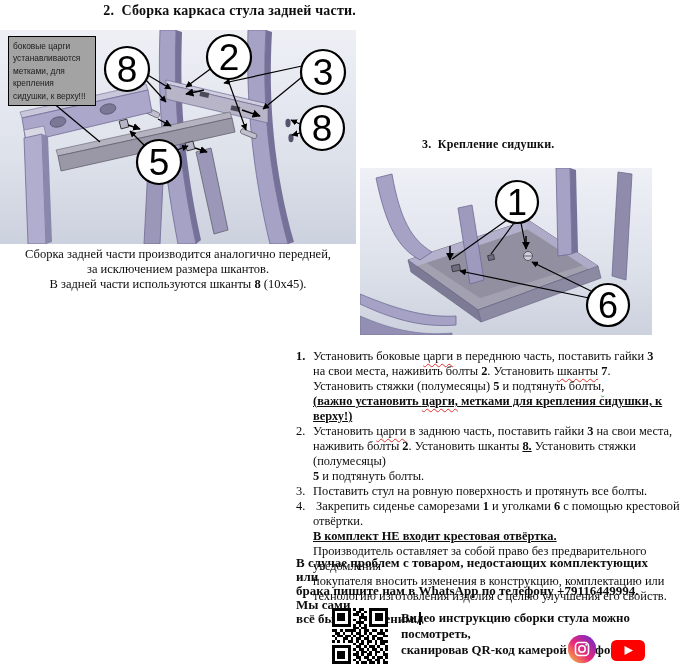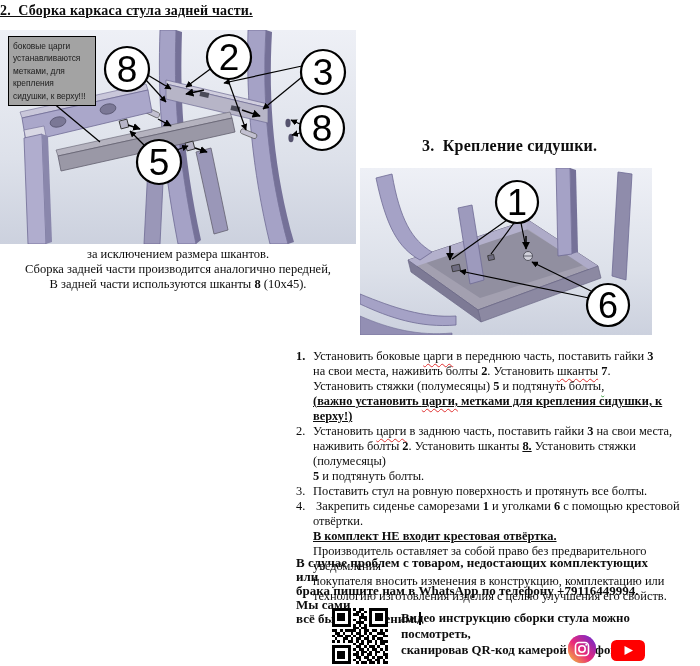--- a/index.html
+++ b/index.html
@@ -3,22 +3,22 @@
 <meta charset="utf-8">
 <style>
   html,body{margin:0;padding:0;background:#fff;}
   #page{position:relative;width:700px;height:666px;background:#fff;overflow:hidden;
         font-family:"Liberation Serif",serif;color:#0d0d0d;}
 
   .abs{position:absolute;}
 
   
   .step-title{font-size:14px;font-weight:600;letter-spacing:.2px;}
-  #title-step2{left:0;top:3px;width:356px;text-align:left;text-decoration:underline;}
-  #title-step3{left:360px;top:137px;width:320px;padding-left:62px;font-size:16px;box-sizing:border-box;}
+  #title-step2{left:0;top:3px;width:356px;text-align:right;}
+  #title-step3{left:360px;top:137px;width:320px;padding-left:62px;font-size:12px;box-sizing:border-box;}
 
   
   .diagram{overflow:hidden;}
   #diagram-back{left:0;top:30px;width:356px;height:214px;}
   #diagram-seat{left:360px;top:168px;width:292px;height:167px;}
   .callout-box{position:absolute;left:8px;top:6px;width:88px;background:#a3a3a3;border:1px solid #000;
                font-family:"Liberation Sans",sans-serif;font-size:8.4px;line-height:12.4px;
                padding:3px 4px;color:#1c1c1c;box-sizing:border-box;}
 
   
@@ -137,22 +137,22 @@
       </g>
       <g>
         <circle cx="159" cy="132" r="22" fill="#fff" stroke="#000" stroke-width="2.2"></circle>
         <text x="159" y="145" text-anchor="middle" font-family="Liberation Sans, sans-serif" font-size="37">5</text>
       </g>
     </svg>
     <div class="callout-box">боковые царги устанавливаются метками, для крепления сидушки, к верху!!!</div>
   </div>
 
   <div id="back-caption" class="abs">
+    <div>Сборка задней части производится аналогично передней,</div>
     <div>за исключением размера шкантов.</div>
-    <div>Сборка задней части производится аналогично передней,</div>
     <div>В задней части используются шканты <b>8</b> (10x45).</div>
   </div>
 
   <div id="title-step3" class="abs step-title">3.&nbsp; Крепление сидушки.</div>
 
   <div id="diagram-seat" class="abs diagram">
     <svg width="292" height="167" viewBox="0 0 292 167">
       <defs>
         <linearGradient id="bgR" x1="0" y1="0" x2="0" y2="1">
           <stop offset="0" stop-color="#eef0f6"></stop>

